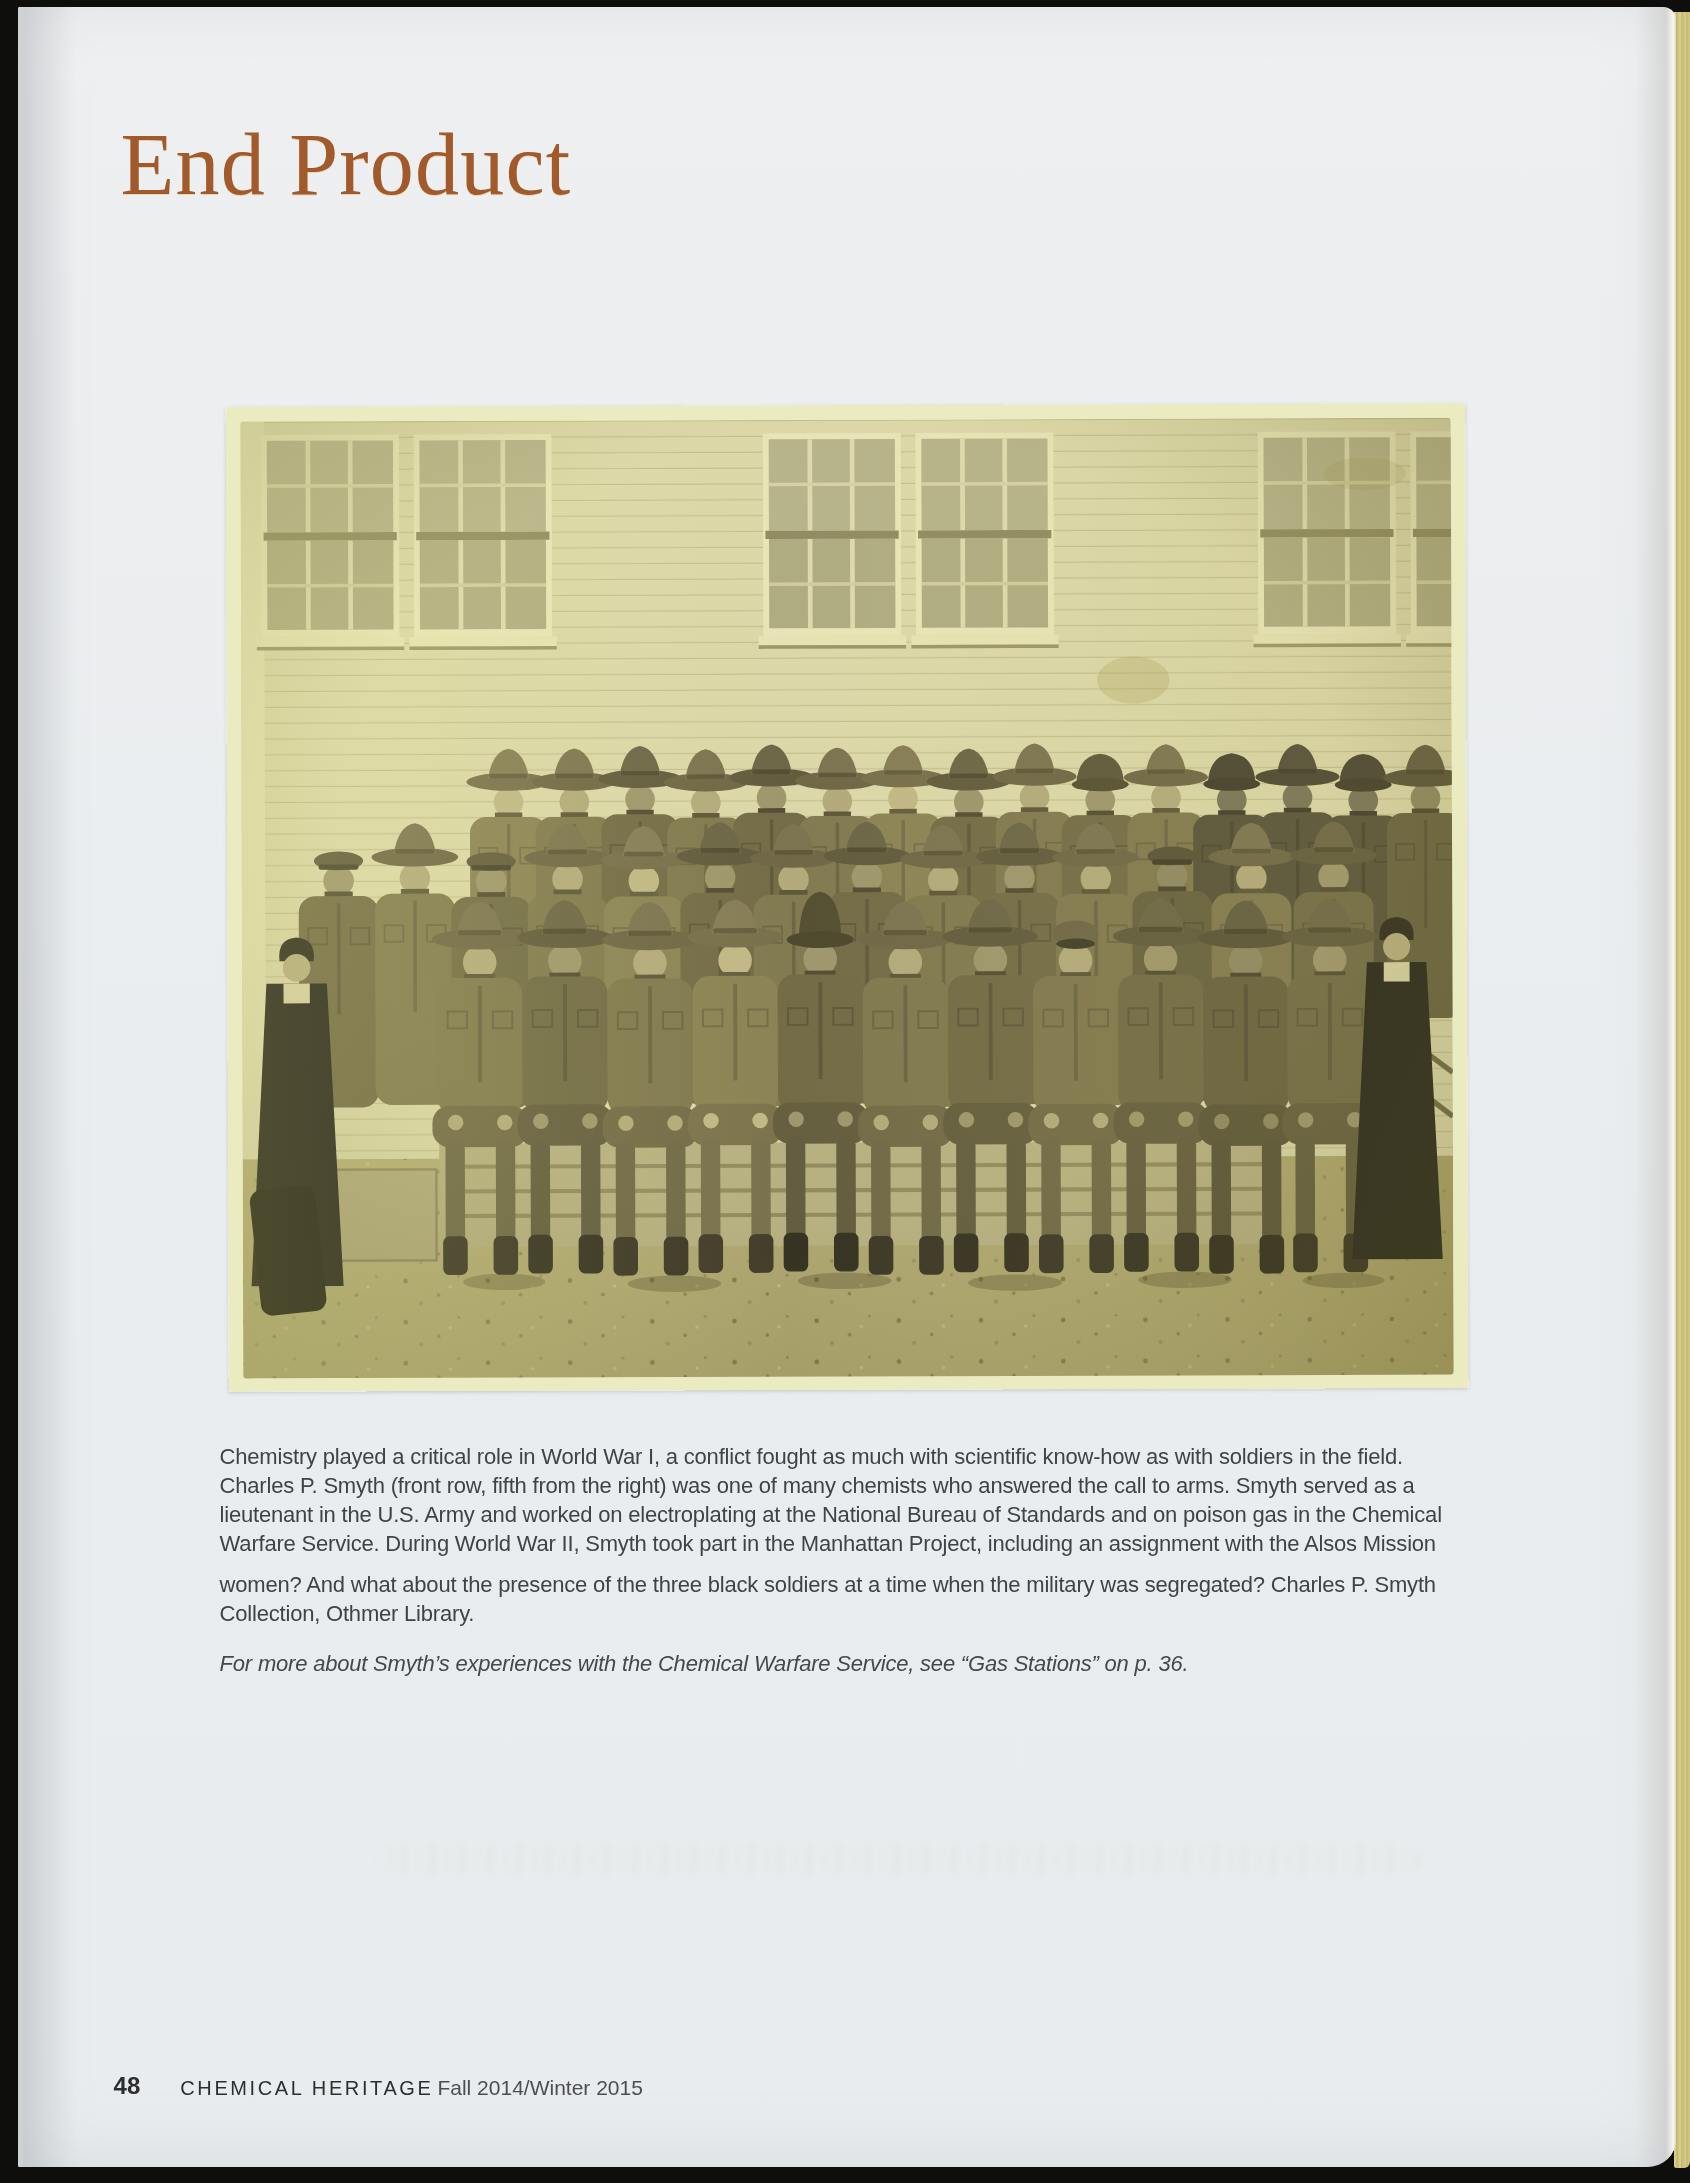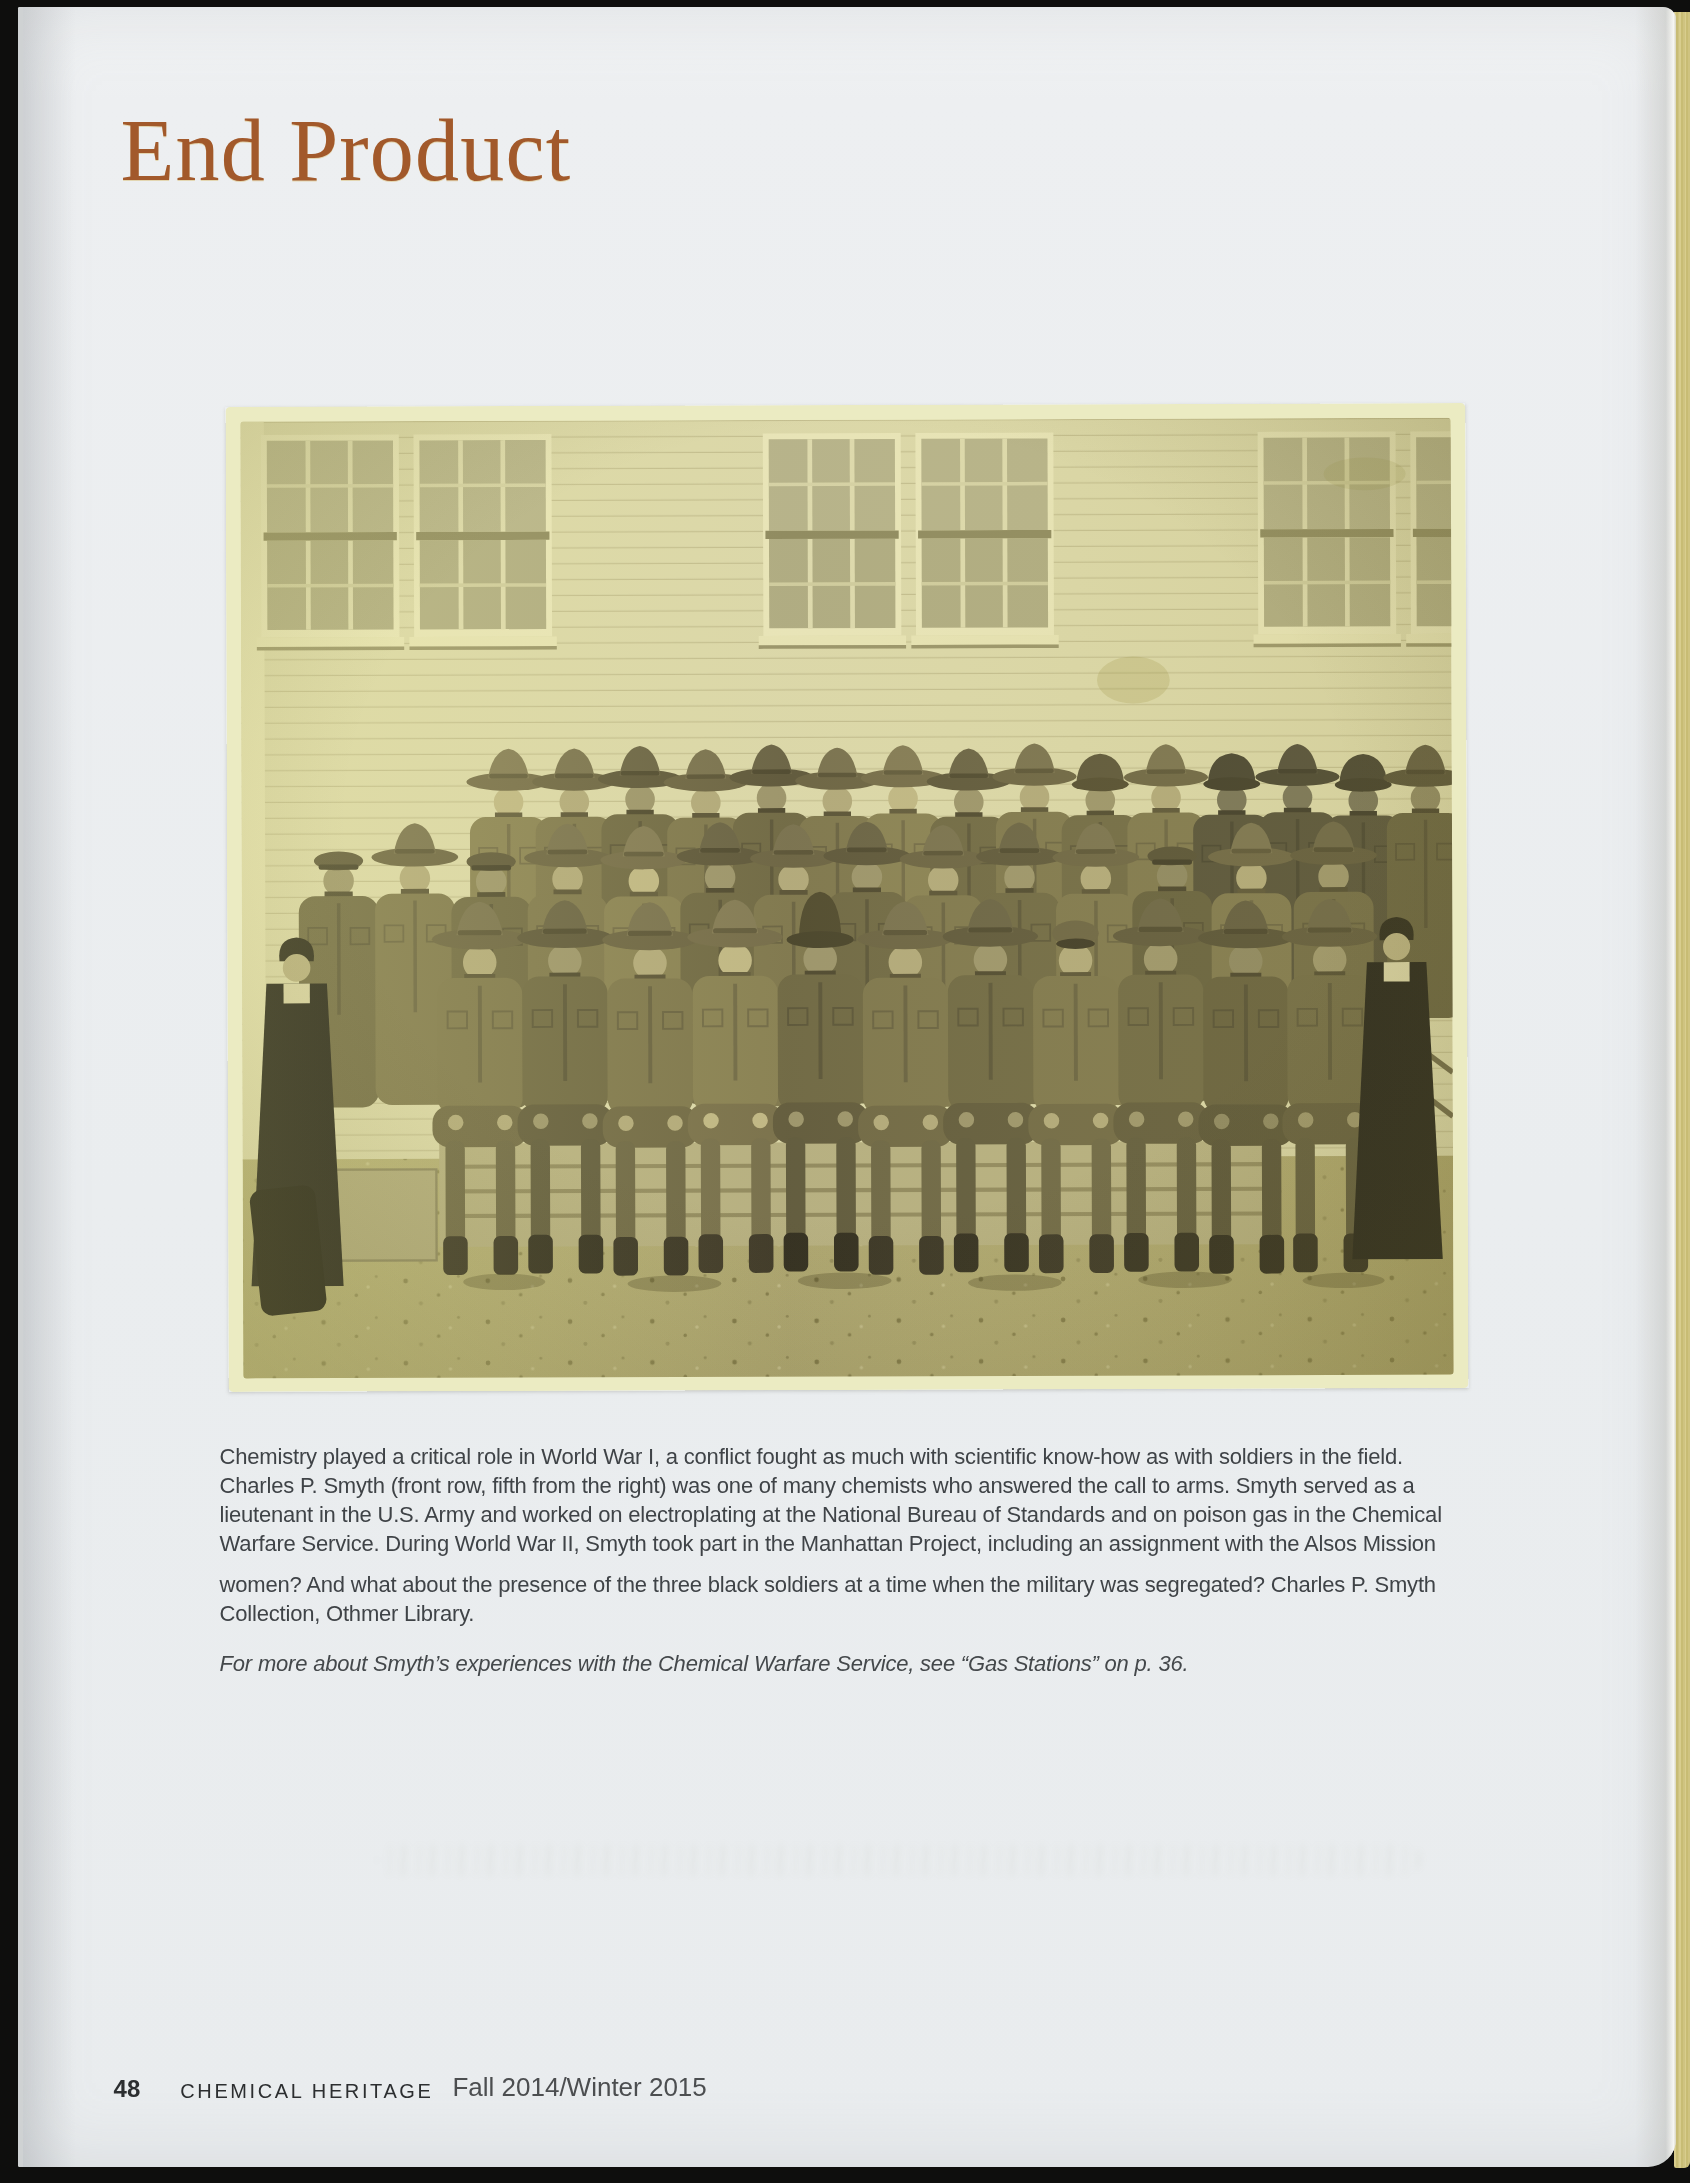--- a/index.html
+++ b/index.html
@@ -36,37 +36,37 @@
   .note{margin-top:21px;font-style:italic;color:#44484b;}
   
   .ghost{position:absolute;left:376px;top:1845px;width:1045px;height:32px;opacity:0.14;
     transform:scaleX(-1) skewX(2deg);filter:blur(3.5px);border-radius:15.3px;
     background:repeating-linear-gradient(90deg,rgba(146,152,128,0.55) 0 5.3px,rgba(146,152,128,0) 5.3px 14px,
       rgba(146,152,128,0.35) 14px 18px,rgba(146,152,128,0) 18px 29px);}
   
   .footer{position:absolute;left:114px;top:2072px;display:flex;align-items:flex-end;}
   .pagenum{font-weight:bold;font-size:24px;color:#2c2e30;letter-spacing:0;}
   .mag{margin-left:40px;font-weight:normal;font-size:20px;letter-spacing:2.6px;color:#2c2e30;}
-  .issue{margin-left:19px;font-size:26px;color:#4c4e50;letter-spacing:0;}
+  .issue{margin-left:4px;font-size:21px;color:#4c4e50;letter-spacing:0;}
   
   .dk{filter:brightness(0.88);}
   .dk2{filter:brightness(0.8);}
   .lt{filter:brightness(1.08);}
   .blk{filter:brightness(0.68) saturate(0.85);}
 </style>
 </head>
 <body>
 
 <div id="canvas">
   <div class="fore-edge"></div>
 
   <div class="page">
     <div class="page-curl-right"></div>
 
-    <h1 class="title" style="position:absolute;left:103px;top:96px;margin:0;text-align:center;">End Product</h1>
+    <h1 class="title" style="position:absolute;left:103px;top:110px;margin:0;text-align:center;">End Product</h1>
 
     <figure class="photo" style="left:209px;top:398px;" role="img" aria-label="Sepia-toned group portrait: about forty U.S. Army soldiers in campaign hats posed in three rows before a white clapboard building with tall multi-pane windows; three black soldiers stand at the back right; three civilians, including two women in dark coats, sit at the far left and far right; bare dirt ground in the foreground.">
       <svg viewBox="0 0 2112 1678">
         <defs>
           <clipPath id="ph">
               <rect x="25" y="25" width="2062" height="1630" rx="6"></rect>
             </clipPath>
           <pattern id="siding" width="60" height="27" patternUnits="userSpaceOnUse">
             <rect width="60" height="27" fill="#dbd7a9"></rect>
             <rect y="25" width="60" height="2" fill="#bdb788" opacity="0.8"></rect>

